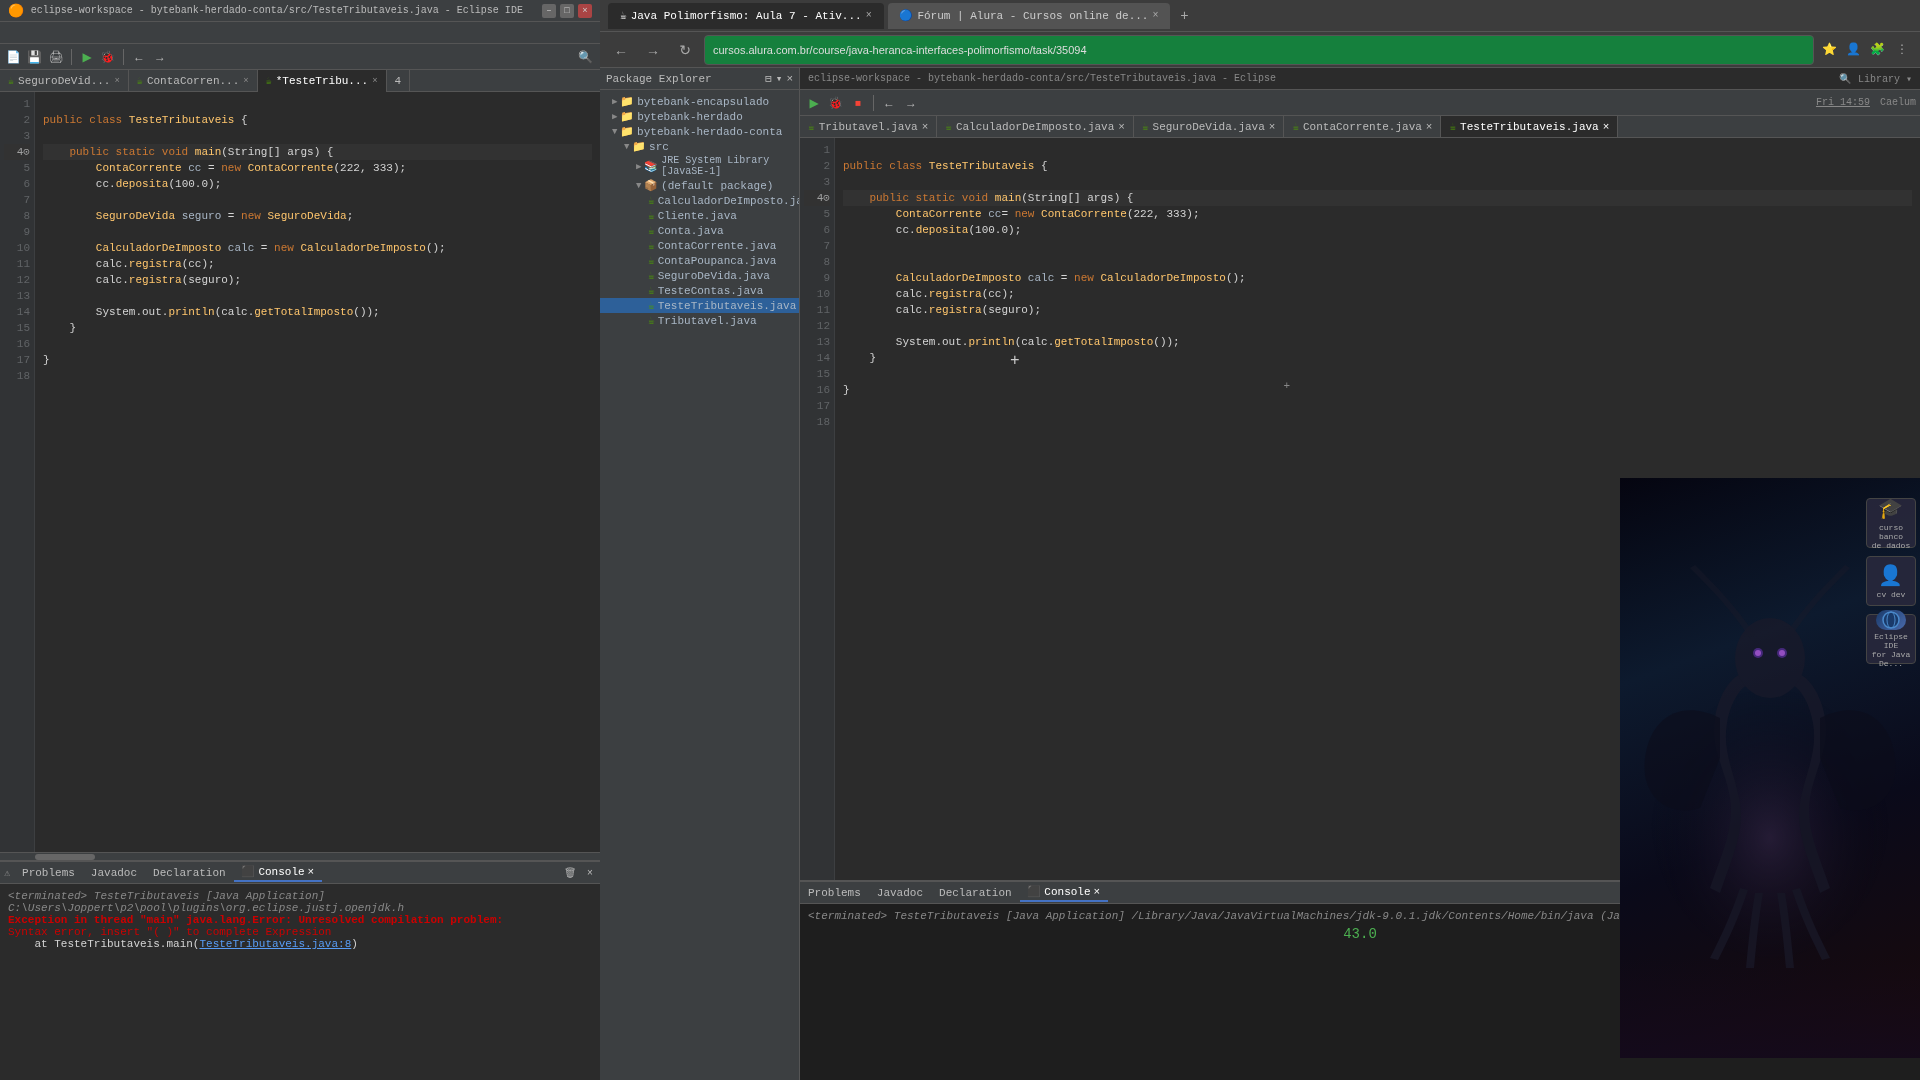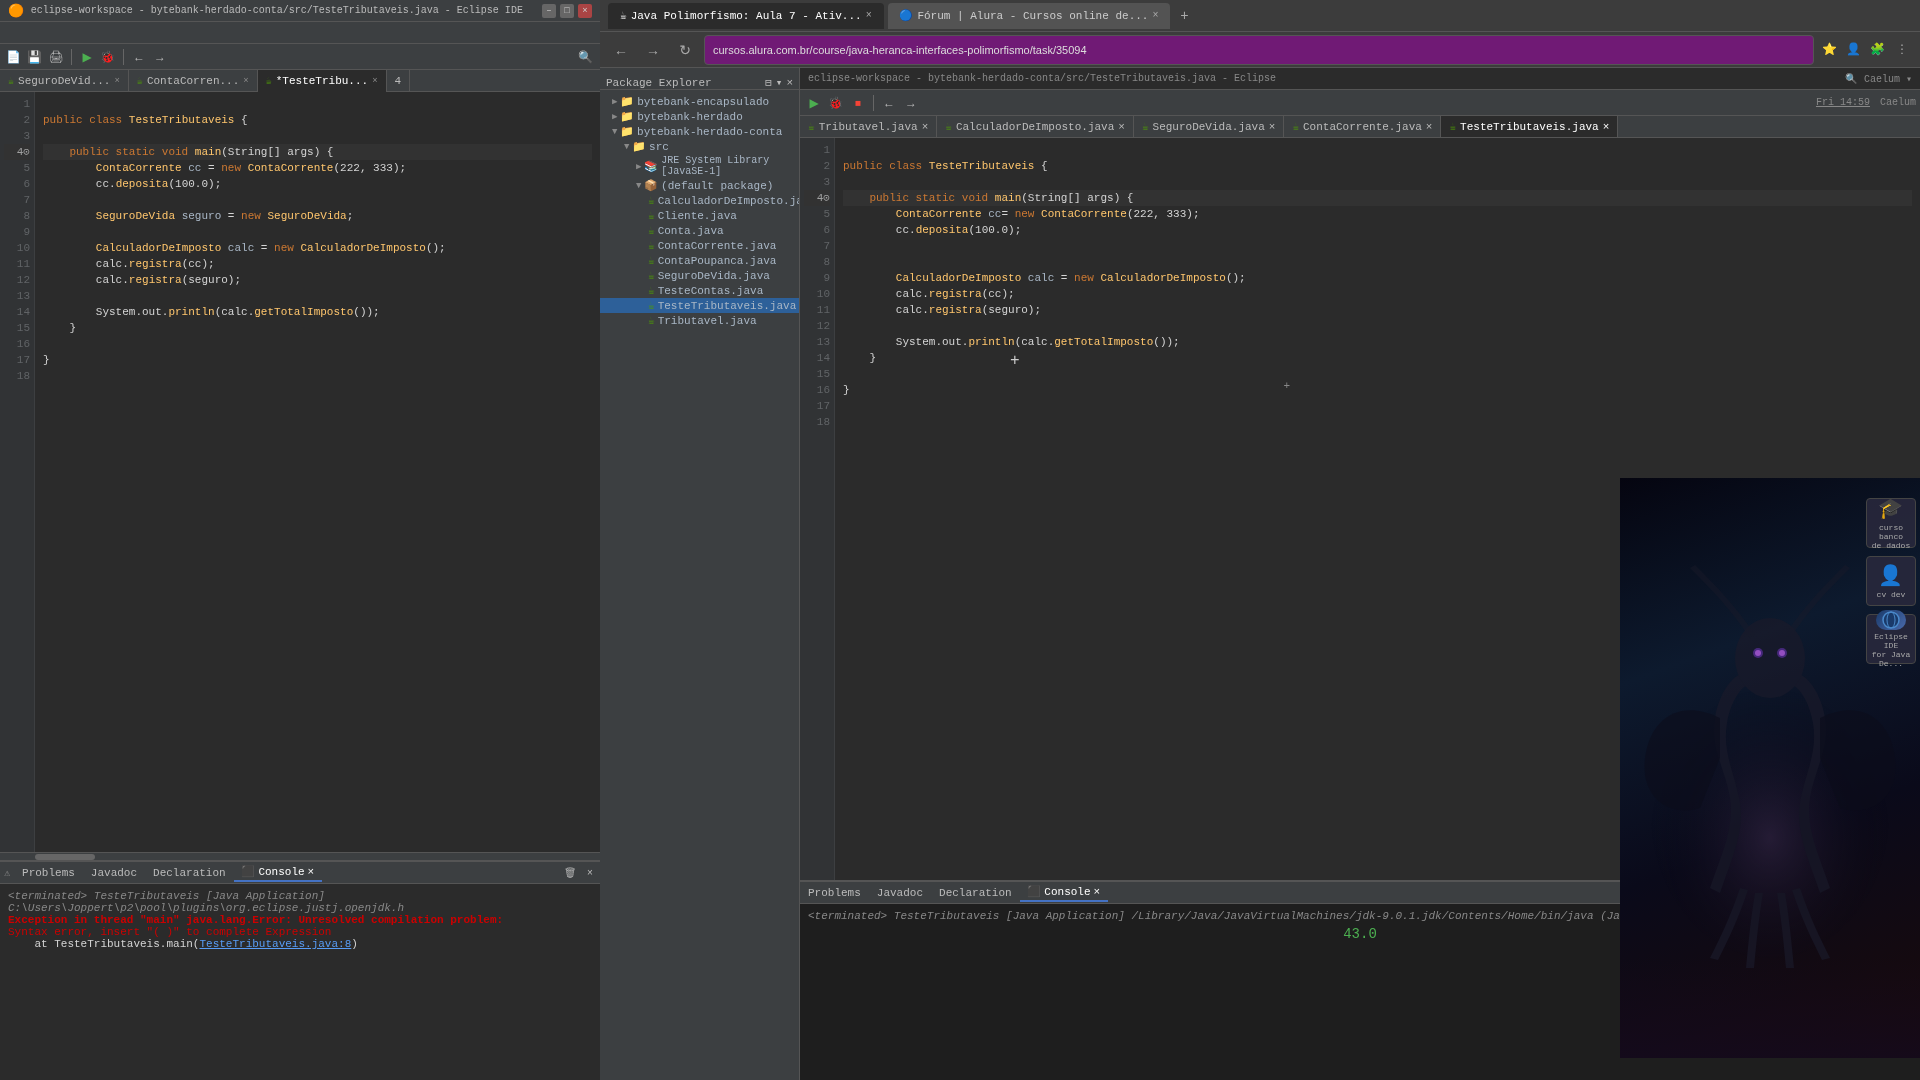--- a/index.html
+++ b/index.html
@@ -54,28 +54,28 @@
     
     .browser-bar { background: #3c3c3c; height: 32px; display: flex; align-items: center; padding: 0 8px; gap: 4px; border-bottom: 1px solid #555; }
     .browser-tab { background: #535353; padding: 4px 12px; border-radius: 4px 4px 0 0; font-size: 11px; color: #ccc; cursor: pointer; display: flex; align-items: center; gap: 4px; height: 26px; }
     .browser-tab.active { background: #2b2b2b; color: #fff; }
     .browser-tab-close { font-size: 10px; color: #aaa; }
     .new-tab-btn { width: 20px; height: 20px; display: flex; align-items: center; justify-content: center; color: #aaa; cursor: pointer; font-size: 14px; }
 
     
     .browser-nav { background: #3c3c3c; height: 36px; display: flex; align-items: center; padding: 0 8px; gap: 6px; border-bottom: 1px solid #555; }
     .nav-btn { width: 26px; height: 26px; background: transparent; border: none; color: #aaa; cursor: pointer; font-size: 14px; display: flex; align-items: center; justify-content: center; }
-    .url-bar { flex: 1; height: 30px; background: #701a75; border: 1px solid #555; border-radius: 4px; color: #ddd; padding: 0 8px; font-size: 11px; }
+    .url-bar { flex: 1; height: 30px; background: #15803d; border: 1px solid #555; border-radius: 4px; color: #ddd; padding: 0 8px; font-size: 11px; }
     .browser-icons { display: flex; gap: 4px; align-items: center; }
     .browser-icon { width: 20px; height: 20px; display: flex; align-items: center; justify-content: center; color: #aaa; cursor: pointer; font-size: 12px; }
     .right-ide-left { width: 200px; background: #3c3f41; border-right: 1px solid #555; display: flex; flex-direction: column; }
     .right-ide-main { flex: 1; display: flex; flex-direction: column; }
 
     
-    .pkg-header { background: #3c3f41; height: 22px; display: flex; align-items: flex-end; padding: 0 6px; border-bottom: 1px solid #555; font-size: 11px; color: #bbbbbb; gap: 4px; }
+    .pkg-header { background: #3c3f41; height: 22px; display: flex; align-items: center; padding: 0 6px; border-bottom: 1px solid #555; font-size: 11px; color: #bbbbbb; gap: 4px; }
     .pkg-tree { flex: 1; overflow: auto; padding: 4px 0; background: #3c3f41; }
     .tree-item { padding: 1px 4px; cursor: pointer; font-size: 11px; color: #a9b7c6; display: flex; align-items: center; gap: 3px; }
     .tree-item.selected { background: #2d6099; }
     .tree-indent1 { padding-left: 12px; }
     .tree-indent2 { padding-left: 24px; }
     .tree-indent3 { padding-left: 36px; }
     .tree-indent4 { padding-left: 48px; }
     .tree-arrow { color: #888; font-size: 9px; }
     .java-icon { color: #4e9a06; }
     .folder-icon { color: #d4a017; }
@@ -354,21 +354,21 @@
         </div>
       </div>
     </div>
 
     <div class="right-ide-main" style="display:flex;flex-direction:column;flex:1;">
 
       <div style="background:#2b2b2b;height:22px;display:flex;align-items:center;padding:0 8px;border-bottom:1px solid #555;font-size:10px;color:#888;">
         <span>eclipse-workspace - bytebank-herdado-conta/src/TesteTributaveis.java - Eclipse</span>
         <div style="flex:1;"></div>
         <span style="cursor:pointer;margin-right:6px;">🔍</span>
-        <span style="cursor:pointer;">Caelum ▾</span>
+        <span style="cursor:pointer;">Library ▾</span>
       </div>
 
       <div class="right-toolbar">
         <button class="tb-btn" style="color:#4caf50;">▶</button>
         <button class="tb-btn">🐞</button>
         <button class="tb-btn" style="color:#f44336;">⏹</button>
         <div class="toolbar-separator"></div>
         <button class="tb-btn">←</button>
         <button class="tb-btn">→</button>
         <div style="flex:1;"></div>

